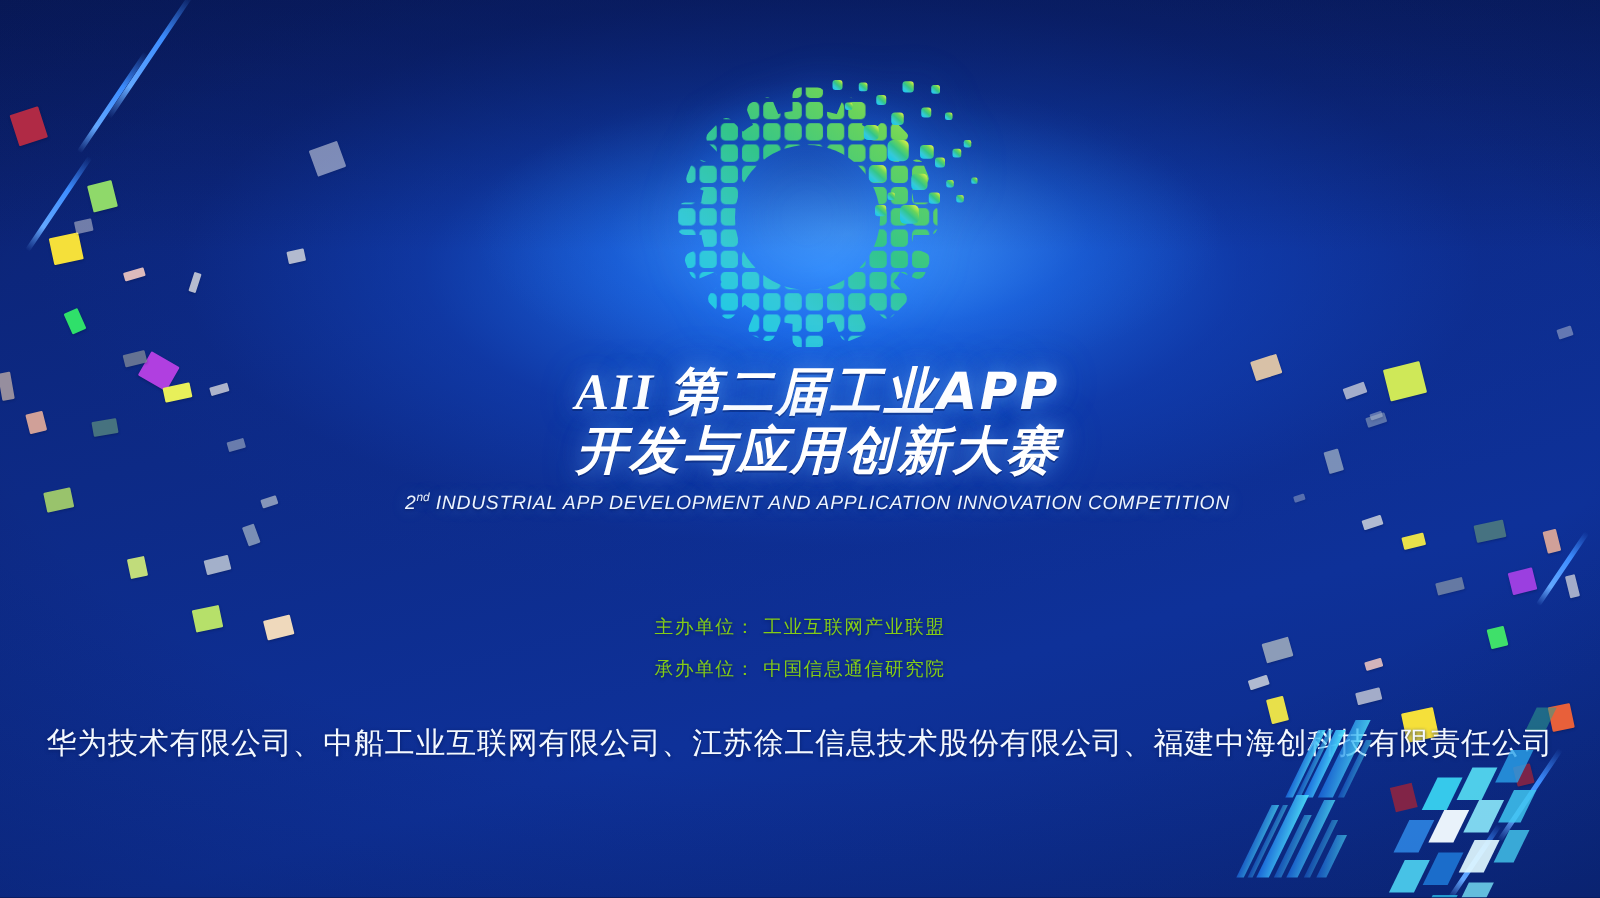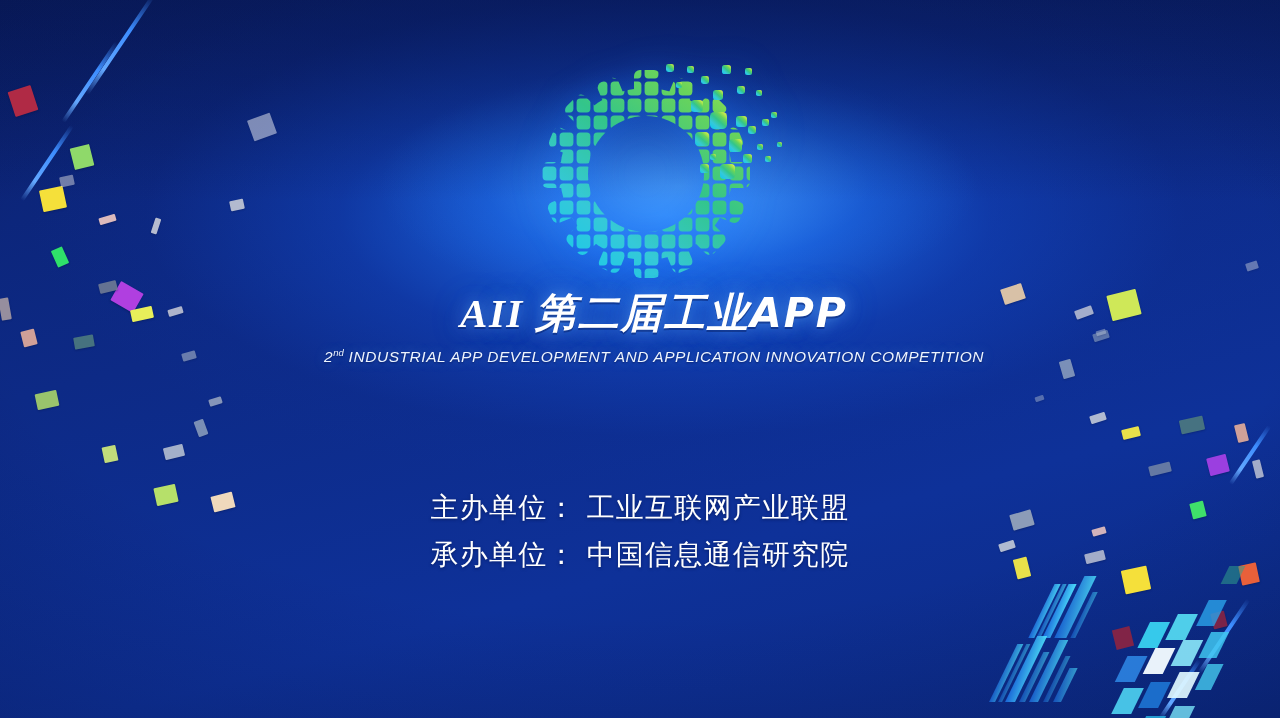--- a/index.html
+++ b/index.html
@@ -74,21 +74,21 @@
     color:#eef5ff;
     text-shadow:0 1px 2px rgba(6,28,96,.8), 0 0 12px rgba(120,190,255,.4);
     white-space:nowrap;
   }
   .t-en sup{ font-size:9.5px; vertical-align:super; letter-spacing:0; }
 
   
   .orgs{ position:absolute; left:0; right:0; top:494px; text-align:center; }
   .org-line{
     font-family:"DejaVu Sans", sans-serif;
-    color:#ffffff; font-size:28px; letter-spacing:1.2px;
+    color:#84cc16; font-size:15px; letter-spacing:1.2px;
     line-height:1.0;
     text-shadow:0 1px 3px rgba(6,26,92,.85);
     white-space:nowrap;
   }
   .org-line.l2{ margin-top:19px; }
   .partners{
     position:absolute; left:0; right:0; top:578px; text-align:center;
     font-family:"DejaVu Sans", sans-serif;
     color:#f4f9ff; font-size:24px; letter-spacing:.6px;
     text-shadow:0 1px 3px rgba(6,26,92,.85);
@@ -253,30 +253,34 @@
         <rect x="176" y="118" width="9" height="9" rx="2.6"></rect>
       </g>
     </svg>
   </div>
 
   <div class="title-block">
     <div class="t-line t1">
       <span class="t-aii">AII</span>
       <span class="t-cn">第二届工业APP</span>
     </div>
+    <div class="t-line t2">
+      <span class="t-cn">开发与应用创新大赛</span>
+    </div>
     <div class="t-en">
       <span>2</span><sup>nd</sup>
       <span>INDUSTRIAL APP DEVELOPMENT AND APPLICATION INNOVATION COMPETITION</span>
     </div>
   </div>
 
   <div class="orgs">
     <div class="org-line l1">主办单位： 工业互联网产业联盟</div>
     <div class="org-line l2">承办单位： 中国信息通信研究院</div>
   </div>
+  <div class="partners">华为技术有限公司、中船工业互联网有限公司、江苏徐工信息技术股份有限公司、福建中海创科技有限责任公司</div>
 
   <div class="corner">
     <svg viewBox="0 0 300 190" xmlns="http://www.w3.org/2000/svg">
       <defs>
         <linearGradient id="sg1" x1="0" y1="1" x2="1" y2="0">
           <stop offset="0%" stop-color="#1a6ae0"></stop>
             <stop offset="100%" stop-color="#4fe6ff"></stop>
         </linearGradient>
         <linearGradient id="sg2" x1="0" y1="1" x2="1" y2="0">
           <stop offset="0%" stop-color="#2bb8f5"></stop>

